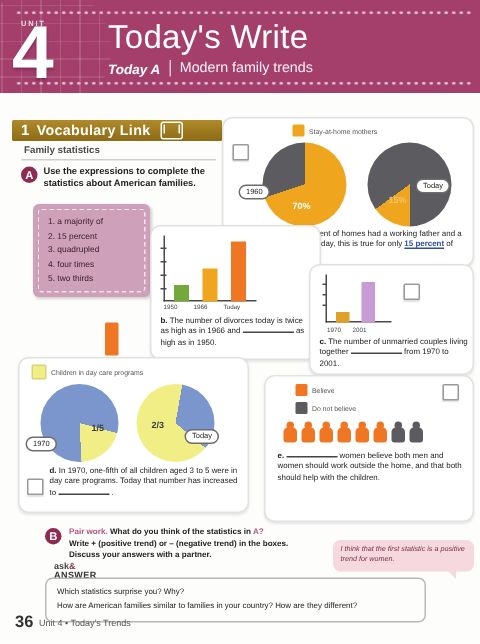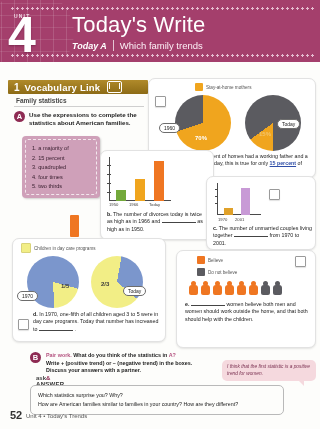--- a/index.html
+++ b/index.html
@@ -204,21 +204,21 @@
   <div class="banner">
     <div class="globe"></div>
     <div class="dots-top"></div>
     <div class="dots-bot"></div>
     <div class="unit-word">UNIT</div>
     <div class="unit-num">4</div>
     <div class="title-main">Today's Write</div>
     <div class="lesson-row">
       <span class="lesson-a">Today A</span>
       <span class="lesson-div"></span>
-      <span class="lesson-sub">Which family trends</span>
+      <span class="lesson-sub">Modern family trends</span>
     </div>
   </div>
 
   <div class="sec-bar">
     <span class="sec-num">1</span>
     <span class="sec-name">Vocabulary Link</span>
     <span class="sec-icon"></span>
   </div>
   <div class="sec-sub">Family statistics</div>
   <div class="rule"></div>
@@ -403,16 +403,16 @@
   <div class="bubble">I think that the first statistic is a positive trend for women.</div>
 
   <div class="aatag">
     <span>ask</span><span class="amp">&amp;</span>
   </div>
   <div class="aatag2">ANSWER</div>
   <div class="aabox"></div>
   <div class="aaline" style="top:392px;">Which statistics surprise you? Why?</div>
   <div class="aaline" style="top:401px;">How are American families similar to families in your country? How are they different?</div>
 
-  <div class="pg">52</div>
+  <div class="pg">36</div>
   <div class="pgtxt">Unit 4 • Today's Trends</div>
 
 </div>
 
 </body></html>

